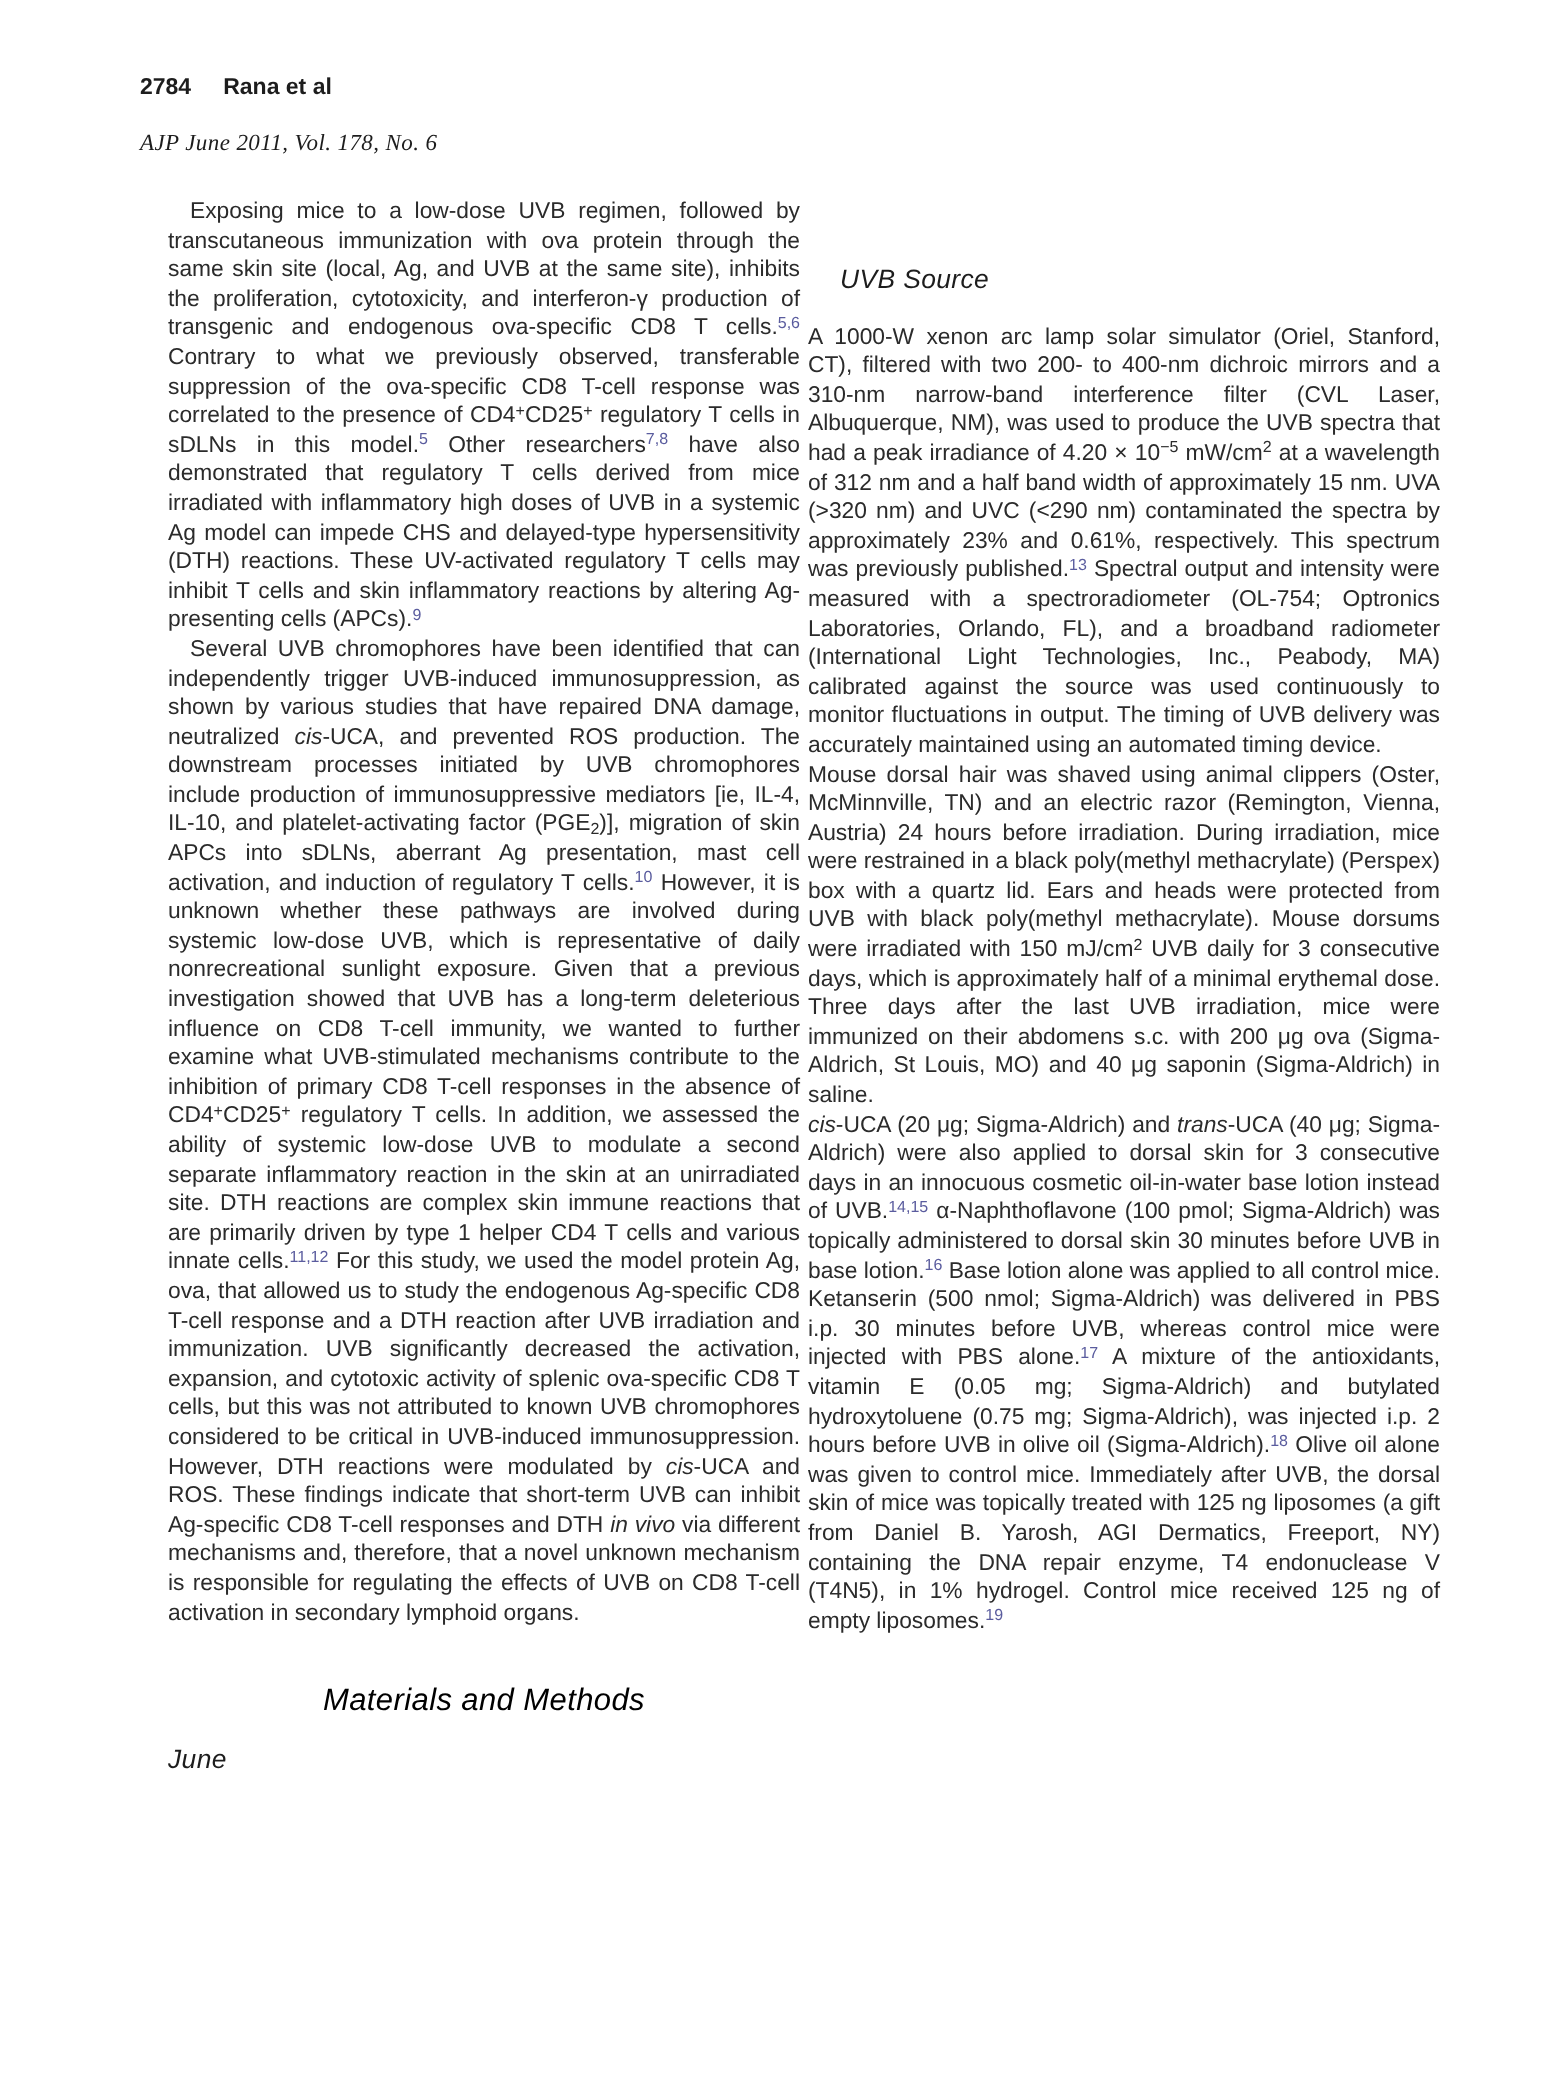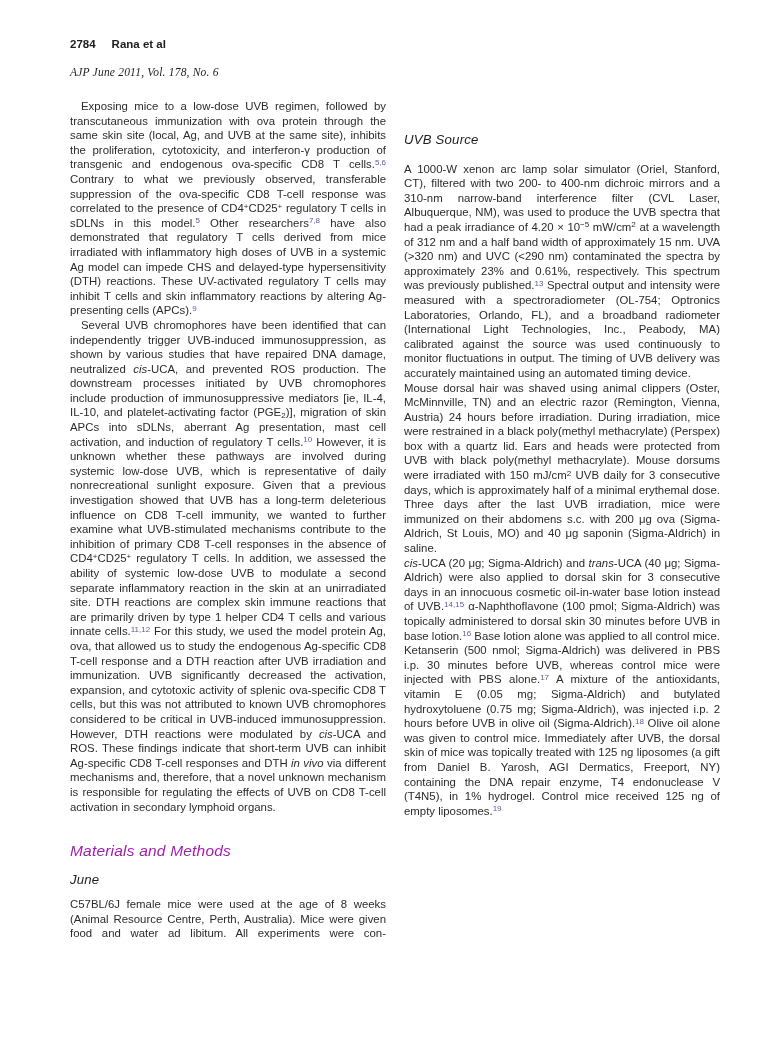--- a/index.html
+++ b/index.html
@@ -13,34 +13,34 @@
   .pgnum{margin-right:16px;}
   .jline{
     font-family:"Liberation Serif","DejaVu Serif",serif;font-style:italic;
     font-size:11.5px;margin-top:16px;color:#1d1d1d;letter-spacing:.2px;
   }
   .col{
     position:absolute;top:99px;width:316px;
     font-size:11.4px;line-height:14.6px;text-align:justify;
     -webkit-hyphens:auto;hyphens:auto;
   }
-  .col-left{left:70px;}
+  .col-left{left:84px;}
   .col-right{left:404px;}
   p{margin:0;}
   p.indent{text-indent:11px;}
   p.cont-out{text-align-last:justify;}
   h2.section{
     font-size:15.5px;font-style:italic;font-weight:normal;
-    margin:30px 0 14px 0;text-align:left;color:#a21caf;letter-spacing:.2px;
+    margin:30px 0 14px 0;text-align:center;color:#000000;letter-spacing:.2px;
   }
   h3.subsection{
     font-size:13.2px;font-style:italic;font-weight:normal;
     margin:14px 0 10px 0;text-align:left;color:#1d1d1d;letter-spacing:.2px;
   }
-  h3.rc{margin:34px 0 14px 0;}
+  h3.rc{margin:34px 0 14px 16px;}
   sup{font-size:8px;line-height:0;vertical-align:baseline;position:relative;top:-3.5px;}
   sub{font-size:8px;line-height:0;vertical-align:baseline;position:relative;top:2px;}
   sup.ref{color:var(--ref-color,#5a5c9e);}
   em{font-style:italic;}
 </style>
 </head>
 <body>
 
 <div class="page">
 
@@ -49,21 +49,20 @@
       <span class="pgnum">2784</span><span class="authors">Rana et al</span>
     </div>
     <div class="jline">AJP June 2011, Vol. 178, No. 6</div>
   </div>
 
   <div class="col col-left">
     <p class="indent">Exposing mice to a low-dose UVB regimen, followed by transcutaneous immunization with ova protein through the same skin site (local, Ag, and UVB at the same site), inhibits the proliferation, cytotoxicity, and interferon-γ production of transgenic and endogenous ova-specific CD8 T cells.<sup class="ref">5,6</sup> Contrary to what we previously observed, transferable suppression of the ova-specific CD8 T-cell response was correlated to the presence of CD4<sup>+</sup>CD25<sup>+</sup> regulatory T cells in sDLNs in this model.<sup class="ref">5</sup> Other researchers<sup class="ref">7,8</sup> have also demonstrated that regulatory T cells derived from mice irradiated with inflammatory high doses of UVB in a systemic Ag model can impede CHS and delayed-type hypersensitivity (DTH) reactions. These UV-activated regulatory T cells may inhibit T cells and skin inflammatory reactions by altering Ag-presenting cells (APCs).<sup class="ref">9</sup></p>
     <p class="indent">Several UVB chromophores have been identified that can independently trigger UVB-induced immunosuppression, as shown by various studies that have repaired DNA damage, neutralized <em>cis</em>-UCA, and prevented ROS production. The downstream processes initiated by UVB chromophores include production of immunosuppressive mediators [ie, IL-4, IL-10, and platelet-activating factor (PGE<sub>2</sub>)], migration of skin APCs into sDLNs, aberrant Ag presentation, mast cell activation, and induction of regulatory T cells.<sup class="ref">10</sup> However, it is unknown whether these pathways are involved during systemic low-dose UVB, which is representative of daily nonrecreational sunlight exposure. Given that a previous investigation showed that UVB has a long-term deleterious influence on CD8 T-cell immunity, we wanted to further examine what UVB-stimulated mechanisms contribute to the inhibition of primary CD8 T-cell responses in the absence of CD4<sup>+</sup>CD25<sup>+</sup> regulatory T cells. In addition, we assessed the ability of systemic low-dose UVB to modulate a second separate inflammatory reaction in the skin at an unirradiated site. DTH reactions are complex skin immune reactions that are primarily driven by type 1 helper CD4 T cells and various innate cells.<sup class="ref">11,12</sup> For this study, we used the model protein Ag, ova, that allowed us to study the endogenous Ag-specific CD8 T-cell response and a DTH reaction after UVB irradiation and immunization. UVB significantly decreased the activation, expansion, and cytotoxic activity of splenic ova-specific CD8 T cells, but this was not attributed to known UVB chromophores considered to be critical in UVB-induced immunosuppression. However, DTH reactions were modulated by <em>cis</em>-UCA and ROS. These findings indicate that short-term UVB can inhibit Ag-specific CD8 T-cell responses and DTH <em>in vivo</em> via different mechanisms and, therefore, that a novel unknown mechanism is responsible for regulating the effects of UVB on CD8 T-cell activation in secondary lymphoid organs.</p>
     <h2 class="section">Materials and Methods</h2>
     <h3 class="subsection">June</h3>
-    <p class="cont-out">C57BL/6J female mice were used at the age of 8 weeks (Animal Resource Centre, Perth, Australia). Mice were given food and water ad libitum. All experiments were con-</p>
   </div>
 
   <div class="col col-right">
     <h3 class="subsection rc">UVB Source</h3>
     <p>A 1000-W xenon arc lamp solar simulator (Oriel, Stanford, CT), filtered with two 200- to 400-nm dichroic mirrors and a 310-nm narrow-band interference filter (CVL Laser, Albuquerque, NM), was used to produce the UVB spectra that had a peak irradiance of 4.20 × 10<sup>−5</sup> mW/cm<sup>2</sup> at a wavelength of 312 nm and a half band width of approximately 15 nm. UVA (&gt;320 nm) and UVC (&lt;290 nm) contaminated the spectra by approximately 23% and 0.61%, respectively. This spectrum was previously published.<sup class="ref">13</sup> Spectral output and intensity were measured with a spectroradiometer (OL-754; Optronics Laboratories, Orlando, FL), and a broadband radiometer (International Light Technologies, Inc., Peabody, MA) calibrated against the source was used continuously to monitor fluctuations in output. The timing of UVB delivery was accurately maintained using an automated timing device.</p>
     <p>Mouse dorsal hair was shaved using animal clippers (Oster, McMinnville, TN) and an electric razor (Remington, Vienna, Austria) 24 hours before irradiation. During irradiation, mice were restrained in a black poly(methyl methacrylate) (Perspex) box with a quartz lid. Ears and heads were protected from UVB with black poly(methyl methacrylate). Mouse dorsums were irradiated with 150 mJ/cm<sup>2</sup> UVB daily for 3 consecutive days, which is approximately half of a minimal erythemal dose. Three days after the last UVB irradiation, mice were immunized on their abdomens s.c. with 200 μg ova (Sigma-Aldrich, St Louis, MO) and 40 μg saponin (Sigma-Aldrich) in saline.</p>
     <p><em>cis</em>-UCA (20 μg; Sigma-Aldrich) and <em>trans</em>-UCA (40 μg; Sigma-Aldrich) were also applied to dorsal skin for 3 consecutive days in an innocuous cosmetic oil-in-water base lotion instead of UVB.<sup class="ref">14,15</sup> α-Naphthoflavone (100 pmol; Sigma-Aldrich) was topically administered to dorsal skin 30 minutes before UVB in base lotion.<sup class="ref">16</sup> Base lotion alone was applied to all control mice. Ketanserin (500 nmol; Sigma-Aldrich) was delivered in PBS i.p. 30 minutes before UVB, whereas control mice were injected with PBS alone.<sup class="ref">17</sup> A mixture of the antioxidants, vitamin E (0.05 mg; Sigma-Aldrich) and butylated hydroxytoluene (0.75 mg; Sigma-Aldrich), was injected i.p. 2 hours before UVB in olive oil (Sigma-Aldrich).<sup class="ref">18</sup> Olive oil alone was given to control mice. Immediately after UVB, the dorsal skin of mice was topically treated with 125 ng liposomes (a gift from Daniel B. Yarosh, AGI Dermatics, Freeport, NY) containing the DNA repair enzyme, T4 endonuclease V (T4N5), in 1% hydrogel. Control mice received 125 ng of empty liposomes.<sup class="ref">19</sup></p>
   </div>
 
 </div>

